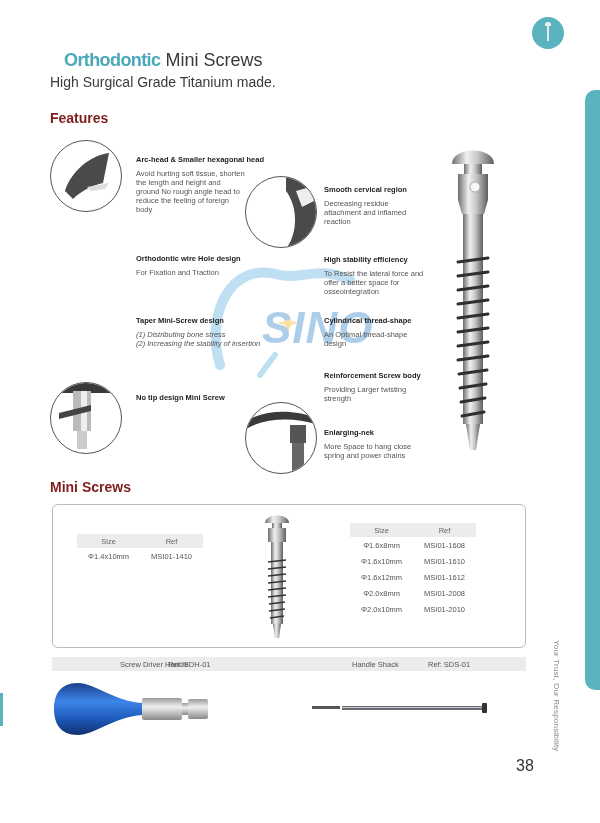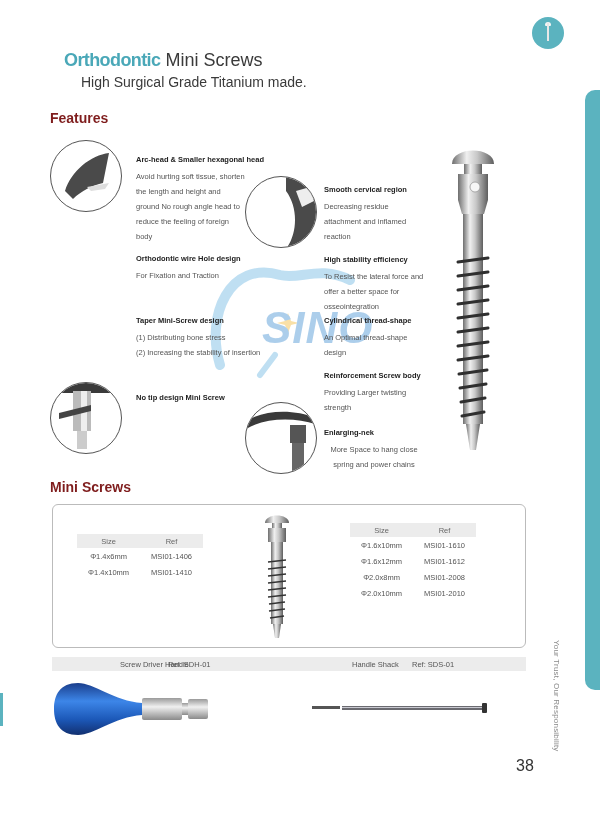--- a/index.html
+++ b/index.html
@@ -5,37 +5,37 @@
   * { box-sizing: border-box; margin: 0; padding: 0; }
   html, body { width: 600px; height: 823px; background: #ffffff; overflow: hidden; }
   body { position: relative; font-family: "Liberation Sans", sans-serif; color: #333; }
 
   .abs { position: absolute; }
 
   
   .title-row { left: 64px; top: 46px; font-size: 18px; line-height: 28px; white-space: nowrap; }
   .title-accent { color: #4aa8b8; font-weight: bold; font-family: "Liberation Sans", sans-serif; letter-spacing: -0.6px; }
   .title-rest { color: #3a3a3a; }
-  .subtitle { left: 50px; top: 74px; font-size: 14px; color: #3a3a3a; margin-left: 31px; }
+  .subtitle { left: 50px; top: 74px; font-size: 14px; color: #3a3a3a; }
   .section-h { color: #7f1d1d; font-size: 14px; font-weight: bold; }
 
   .top-badge { left: 532px; top: 17px; width: 32px; height: 32px; border-radius: 50%; background: #5bb3bf; }
   .top-badge .pin { position: absolute; left: 15px; top: 6px; width: 2px; height: 18px; background: #e8e8e8; }
   .top-badge .pinhead { position: absolute; left: 13px; top: 5px; width: 6px; height: 4px; border-radius: 3px 3px 1px 1px; background: #f5f5f5; }
 
   .right-tab { left: 585px; top: 90px; width: 20px; height: 600px; background: #5bb3bf; border-radius: 10px 0 0 10px; }
   .left-tick { left: 0; top: 693px; width: 3px; height: 33px; background: #5bb3bf; }
 
   .vert-text { left: 552px; top: 640px; font-size: 8px; color: #8a8a8a; writing-mode: vertical-rl; white-space: nowrap; letter-spacing: 0.2px; }
   .page-num { left: 516px; top: 757px; font-size: 16px; color: #333; }
 
   
   .feat { width: 180px; }
   .feat h4 { font-size: 7.5px; font-weight: bold; color: #222; margin-bottom: 5px; }
-  .feat p { font-size: 7.5px; line-height: 15px; color: #555; }
+  .feat p { font-size: 7.5px; line-height: 9px; color: #555; }
 
   .zoom-circle { width: 72px; height: 72px; border-radius: 50%; border: 1px solid #555; background: #fff; overflow: hidden; }
 
   
   .wm { left: 200px; top: 255px; width: 180px; height: 130px; opacity: 0.55; }
   .wm-text { position: absolute; left: 62px; top: 48px; font-size: 44px; font-style: italic; font-weight: bold; color: #6aa7db; letter-spacing: 1px; }
 
   
   .box { left: 52px; top: 504px; width: 474px; height: 144px; border: 1px solid #bbb; border-radius: 6px; }
   table.spec { border-collapse: collapse; font-size: 7.5px; color: #555; }
@@ -105,21 +105,21 @@
 <div class="abs feat" style="left:136px;top:155px;">
   <h4>Arc-head &amp; Smaller hexagonal head</h4>
   <p style="width:110px;">Avoid hurting soft tissue, shorten the length and height and ground No rough angle head to reduce the feeling of foreign body</p>
 </div>
 <div class="abs feat" style="left:136px;top:254px;">
   <h4>Orthodontic wire Hole design</h4>
   <p>For Fixation and Traction</p>
 </div>
 <div class="abs feat" style="left:136px;top:316px;">
   <h4>Taper Mini-Screw design</h4>
-  <p style="white-space:pre-line;width:132px;">(1) Distributing bone stress
+  <p style="white-space:pre-line;width:132px;font-style:italic;">(1) Distributing bone stress
 (2) Increasing the stability of insertion</p>
 </div>
 <div class="abs feat" style="left:136px;top:393px;">
   <h4>No tip design Mini Screw</h4>
 </div>
 
 <div class="abs feat" style="left:324px;top:185px;">
   <h4>Smooth cervical region</h4>
   <p style="width:96px;">Decreasing residue attachment and inflamed reaction</p>
 </div>
@@ -130,21 +130,21 @@
 <div class="abs feat" style="left:324px;top:316px;">
   <h4>Cylindrical thread-shape</h4>
   <p style="width:92px;">An Optimal thread-shape design</p>
 </div>
 <div class="abs feat" style="left:324px;top:371px;">
   <h4>Reinforcement Screw body</h4>
   <p style="width:96px;">Providing Larger twisting strength</p>
 </div>
 <div class="abs feat" style="left:324px;top:428px;">
   <h4>Enlarging-nek</h4>
-  <p style="width:100px;text-align:center;">More Space to hang close spring and power chains</p>
+  <p style="width:100px;">More Space to hang close spring and power chains</p>
 </div>
 
 <div class="abs" style="left:448px;top:140px;width:50px;height:315px;">
   <svg width="50" height="315" viewBox="0 0 50 315">
     <defs>
       <linearGradient id="metal" x1="0" x2="1">
         <stop offset="0" stop-color="#6e6e6e"></stop>
           <stop offset="0.35" stop-color="#f0f0f0"></stop>
         <stop offset="0.6" stop-color="#c8c8c8"></stop>
           <stop offset="1" stop-color="#5e5e5e"></stop>
@@ -180,24 +180,20 @@
 
 <table class="abs spec" style="left:77px;top:534px;width:126px;">
   <thead>
     <tr>
       <th>Size</th>
       <th>Ref</th>
     </tr>
   </thead>
   <tbody>
     <tr>
-      <td>Φ1.4x6mm</td>
-      <td>MSI01-1406</td>
-    </tr>
-    <tr>
       <td>Φ1.4x10mm</td>
       <td>MSI01-1410</td>
     </tr>
   </tbody>
 </table>
 
 <div class="abs" style="left:262px;top:512px;width:30px;height:128px;">
   <svg width="30" height="128" viewBox="0 0 30 128">
     <path d="M3 11 C3 1, 27 1, 27 11 Z" fill="url(#metal)"></path>
     <rect x="10" y="11" width="10" height="5" fill="url(#metal)"></rect>
@@ -220,20 +216,24 @@
 
 <table class="abs spec" style="left:350px;top:523px;width:126px;">
   <thead>
     <tr>
       <th>Size</th>
       <th>Ref</th>
     </tr>
   </thead>
   <tbody>
     <tr>
+      <td>Φ1.6x8mm</td>
+      <td>MSI01-1608</td>
+    </tr>
+    <tr>
       <td>Φ1.6x10mm</td>
       <td>MSI01-1610</td>
     </tr>
     <tr>
       <td>Φ1.6x12mm</td>
       <td>MSI01-1612</td>
     </tr>
     <tr>
       <td>Φ2.0x8mm</td>
       <td>MSI01-2008</td>
@@ -242,21 +242,21 @@
       <td>Φ2.0x10mm</td>
       <td>MSI01-2010</td>
     </tr>
   </tbody>
 </table>
 
 <div class="abs tool-bar">
   <span style="left:20px;padding-left:48px;">Screw Driver Handle</span>
   <span style="left:116px;">Ref: SDH-01</span>
   <span style="left:300px;">Handle Shack</span>
-  <span style="left:360px;text-align:right;">Ref: SDS-01</span>
+  <span style="left:376px;text-align:right;">Ref: SDS-01</span>
 </div>
 
 <div class="abs" style="left:54px;top:681px;width:170px;height:56px;">
   <svg width="170" height="56" viewBox="0 0 170 56">
     <defs>
       <linearGradient id="blue" x1="0" y1="0" x2="0" y2="1">
         <stop offset="0" stop-color="#1a3e8c"></stop>
           <stop offset="0.35" stop-color="#3d86e8"></stop>
         <stop offset="0.7" stop-color="#1c58b8"></stop>
           <stop offset="1" stop-color="#123070"></stop>

